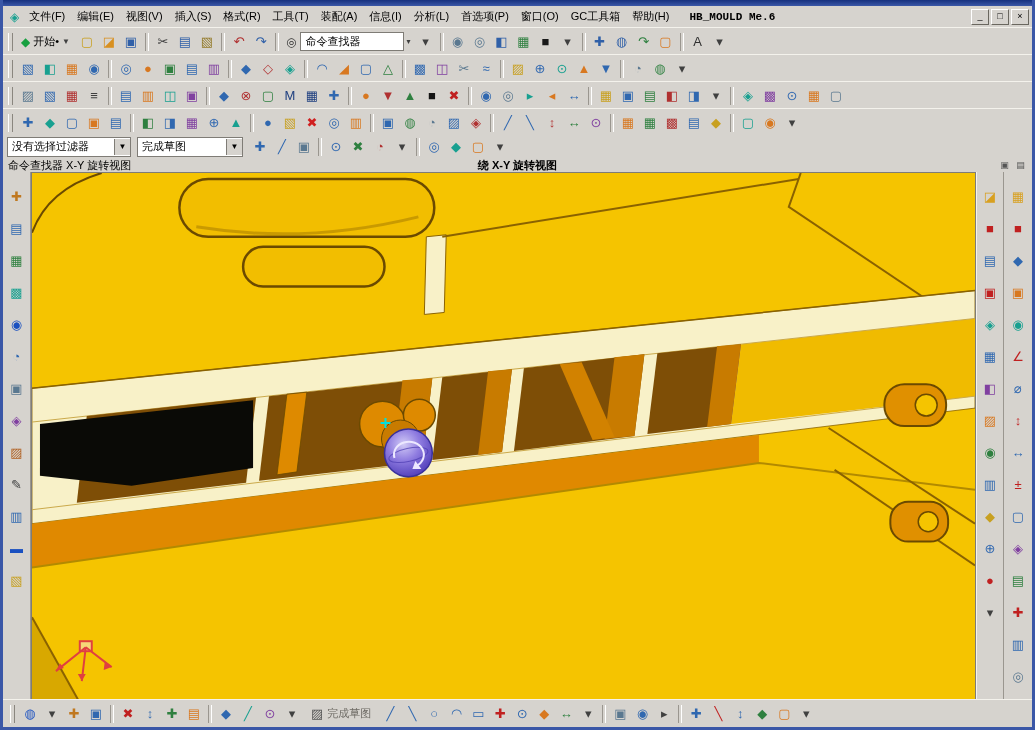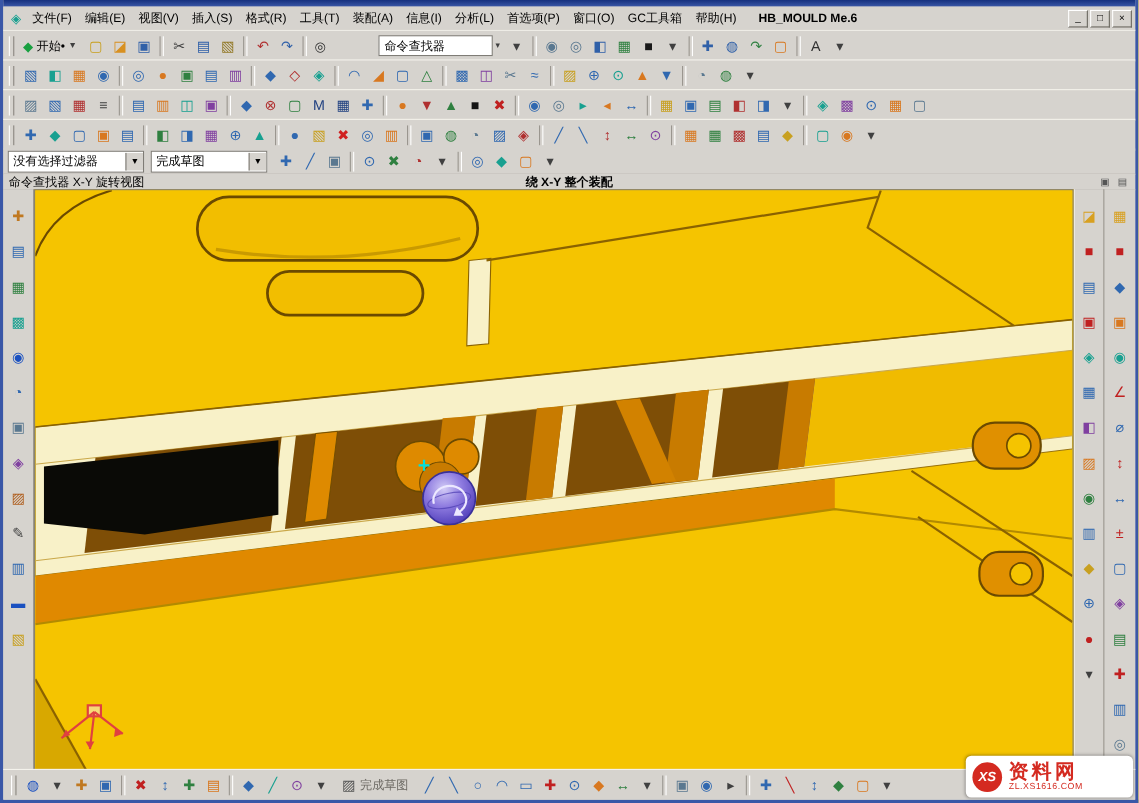--- a/index.html
+++ b/index.html
@@ -8,41 +8,41 @@
        background:#d6d3ce;}
   .screen{position:relative;width:1035px;height:730px;box-sizing:border-box;
           border:3px solid #3a57a7;border-top:none;background:#d6d3ce;}
   
   .titlebar{position:absolute;top:0;left:0;right:0;height:6px;
             background:linear-gradient(#16307e,#3a57a7);}
   .menubar{position:absolute;top:6px;left:0;right:0;height:21px;display:flex;align-items:center;
            background:#d6d3ce;border-bottom:1px solid #a8a49c;padding:0 3px;}
   .app-glyph{font-size:12px;margin:0 4px;}
   .menu-item{padding:2px 6px;white-space:nowrap;cursor:default;}
-  .doc-title{margin-left:14px;font-weight:bold;white-space:nowrap;}
+  .doc-title{margin-left:14px;font-weight:bold;white-space:nowrap;font-family:Liberation Mono, monospace;}
   .mb-spring{flex:1;}
   .wbtn{width:16px;height:14px;margin-left:2px;background:#d6d3ce;
         border:1px solid;border-color:#fff #6a675f #6a675f #fff;
         display:flex;align-items:center;justify-content:center;font-size:9px;line-height:1;}
   
   .tb-row{position:absolute;left:0;right:0;height:27px;display:flex;align-items:center;
           background:#d6d3ce;border-top:1px solid #f4f2ec;border-bottom:1px solid #9a968f;
           padding:0 4px;overflow:hidden;}
   .handle{width:3px;height:18px;border-left:1px solid #fff;border-right:1px solid #8a867f;margin:0 4px 0 1px;flex:none;}
   .tbtn{width:20px;height:20px;flex:none;display:flex;align-items:center;justify-content:center;
         font-size:13px;line-height:1;margin:0 1px;cursor:default;}
   .sep{width:2px;height:18px;flex:none;border-left:1px solid #9a968f;border-right:1px solid #fff;margin:0 3px;}
   .glyph{pointer-events:none;}
   .start-btn{display:flex;align-items:center;gap:3px;padding:1px 4px;margin-right:2px;flex:none;cursor:default;}
   .start-glyph{color:#18a040;font-size:12px;}
   .darr{font-size:8px;color:#404040;}
   .finder{display:flex;align-items:center;gap:3px;margin:0 4px;flex:none;}
   .finder-glyph{font-size:12px;color:#303030;}
   .finder-box{background:#fff;border:1px solid #7f7c76;height:17px;min-width:92px;
-              display:flex;align-items:center;padding:0 5px;margin-left:44px;}
+              display:flex;align-items:center;padding:0 5px;}
   
   .selbar{position:absolute;left:0;right:0;top:135px;height:23px;display:flex;align-items:center;
           background:#d6d3ce;border-bottom:1px solid #9a968f;padding:0 4px;}
   .combo{display:flex;align-items:center;background:#fff;border:1px solid #7f7c76;height:18px;
          padding-left:4px;margin-right:6px;flex:none;cursor:default;}
   .combo .arrow{width:15px;height:16px;margin-left:5px;background:#d6d3ce;border-left:1px solid #7f7c76;
                 display:flex;align-items:center;justify-content:center;font-size:8px;}
   .combo-filter{width:118px;justify-content:space-between;}
   .combo-scope{width:100px;justify-content:space-between;}
   
@@ -574,21 +574,21 @@
           <span class="glyph" style="color: rgb(216, 120, 32);">▢</span>
         </span>
         <span class="tbtn">
           <span class="glyph" style="color: rgb(64, 64, 64);">▾</span>
         </span>
       </span>
   </div>
 
   <div class="statusrow">
     <span>命令查找器 X-Y 旋转视图</span>
-    <span class="status-center">绕 X-Y 整个装配</span>
+    <span class="status-center">绕 X-Y 旋转视图</span>
     <span class="status-right">
 
     <span class="sbtn">
           <span class="glyph" style="color: rgb(85, 85, 85);">▣</span>
         </span>
         <span class="sbtn">
           <span class="glyph" style="color: rgb(85, 85, 85);">▤</span>
         </span>
       </span>
   </div>
@@ -934,21 +934,14 @@
         </span>
         <span class="tbtn">
           <span class="glyph" style="color: rgb(216, 120, 32);">▢</span>
         </span>
         <span class="tbtn">
           <span class="glyph" style="color: rgb(64, 64, 64);">▾</span>
         </span>
       </span>
   </div>
 
-  <div class="watermark">
-    <div class="wm-logo">XS</div>
-    <div class="wm-text">
-      <div class="wm-name">资料网</div>
-      <div class="wm-url">ZL.XS1616.COM</div>
-    </div>
-  </div>
 
 </div>
 
 </body></html>

